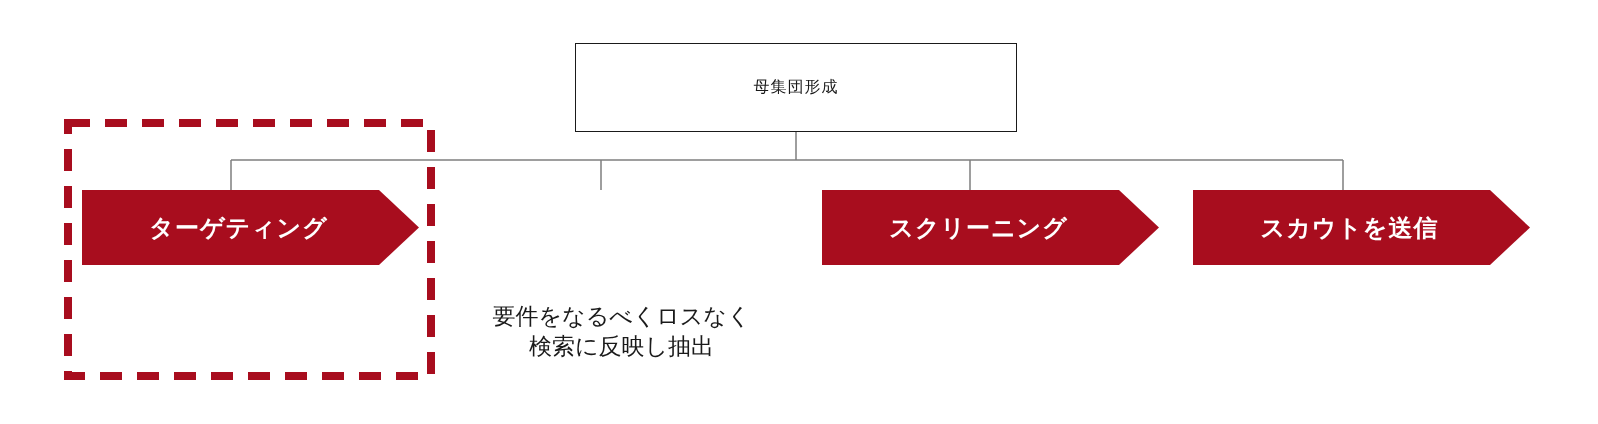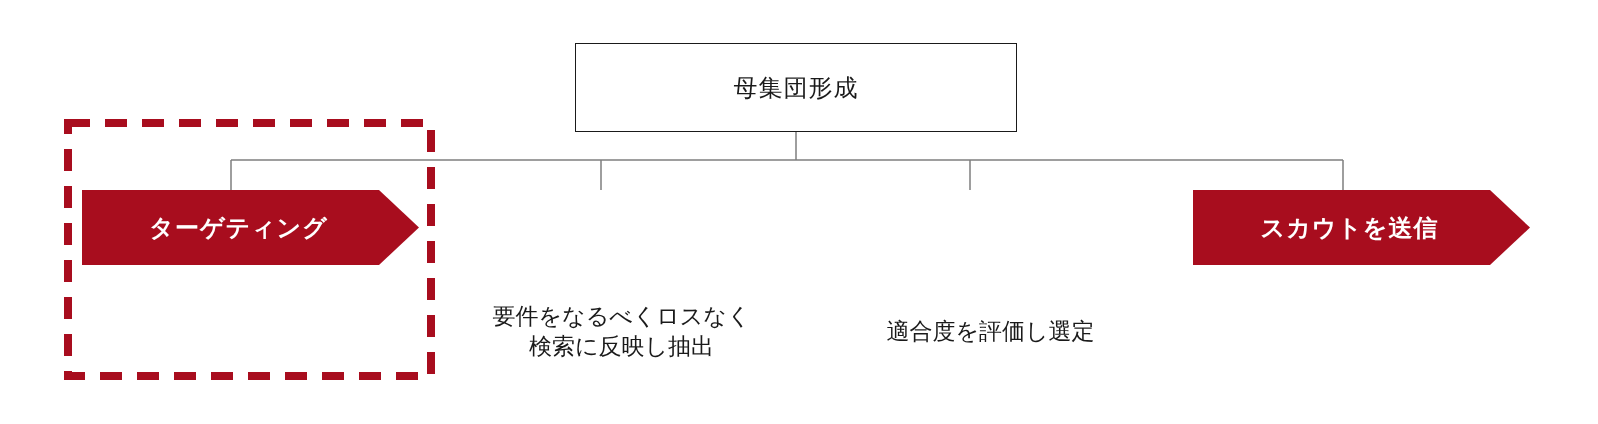--- a/index.html
+++ b/index.html
@@ -30,21 +30,21 @@
     width: 442px;
     height: 89px;
     box-sizing: border-box;
     border: 1.5px solid #1a1a1a;
     background: #ffffff;
     display: flex;
     align-items: center;
     justify-content: center;
   }
   .root-box .root-label {
-    font-size: 24px;
+    font-size: 16px;
     letter-spacing: 1px;
     color: #1a1a1a;
   }
   .step {
     position: absolute;
     top: 0;
     width: 337px;
     height: 424px;
   }
   .step .arrow {
@@ -112,22 +112,24 @@
   </div>
 
   <div class="step" style="left:453px">
     <div class="desc">
       <div class="desc-line">要件をなるべくロスなく</div>
       <div class="desc-line">検索に反映し抽出</div>
     </div>
   </div>
 
   <div class="step" style="left:822px">
+    <div class="arrow">
+      <span class="arrow-label">スクリーニング</span>
+    </div>
     <div class="desc">
-      <div class="desc-line">適合度を評価し選定</div>
     </div>
   </div>
 
   <div class="step" style="left:1193px">
     <div class="arrow">
       <span class="arrow-label">スカウトを送信</span>
     </div>
   </div>
 
 </div>

